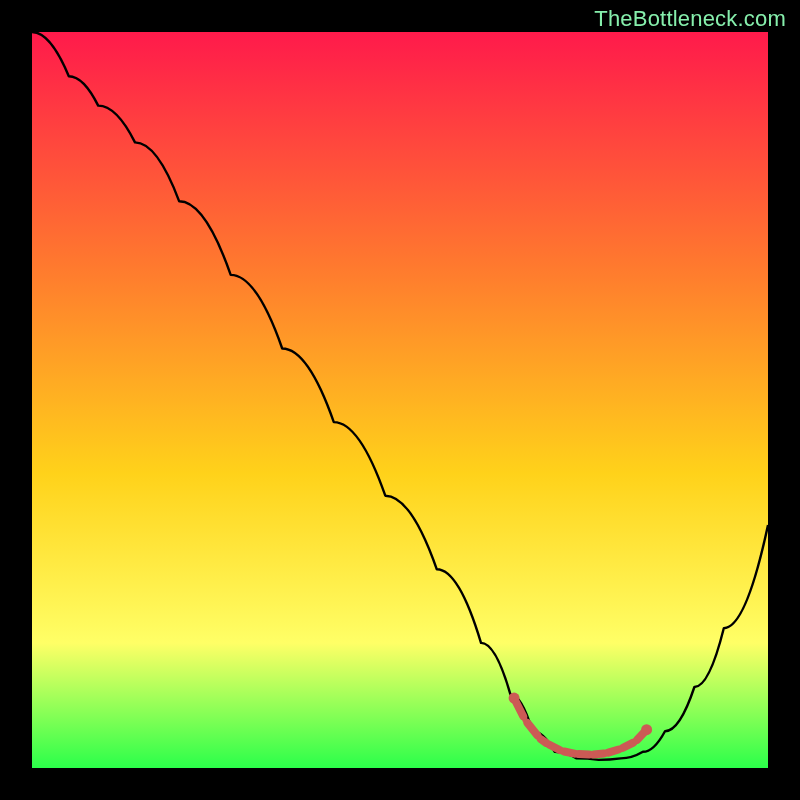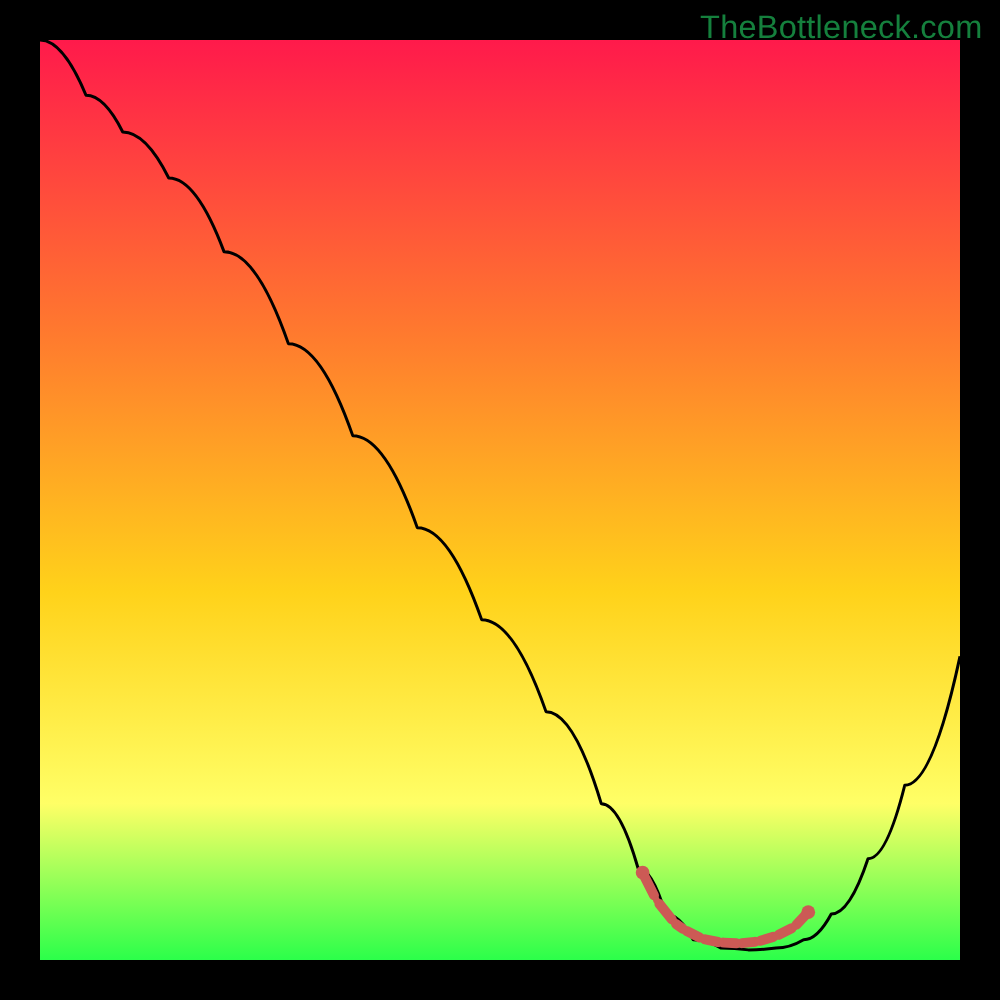--- a/index.html
+++ b/index.html
@@ -23,23 +23,23 @@
     left: 32px;
     top: 32px;
     width: 736px;
     height: 736px;
   }
   .watermark {
     position: absolute;
     top: 6px;
     right: 14px;
     font-family: Arial, Helvetica, sans-serif;
-    font-size: 26px;
+    font-size: 22px;
     font-weight: 500;
-    color: #15803d;
+    color: #86efac;
     letter-spacing: 0.2px;
     user-select: none;
   }
   svg { display: block; }
 </style>
 </head>
 <body>
 
 <div class="frame">
 

